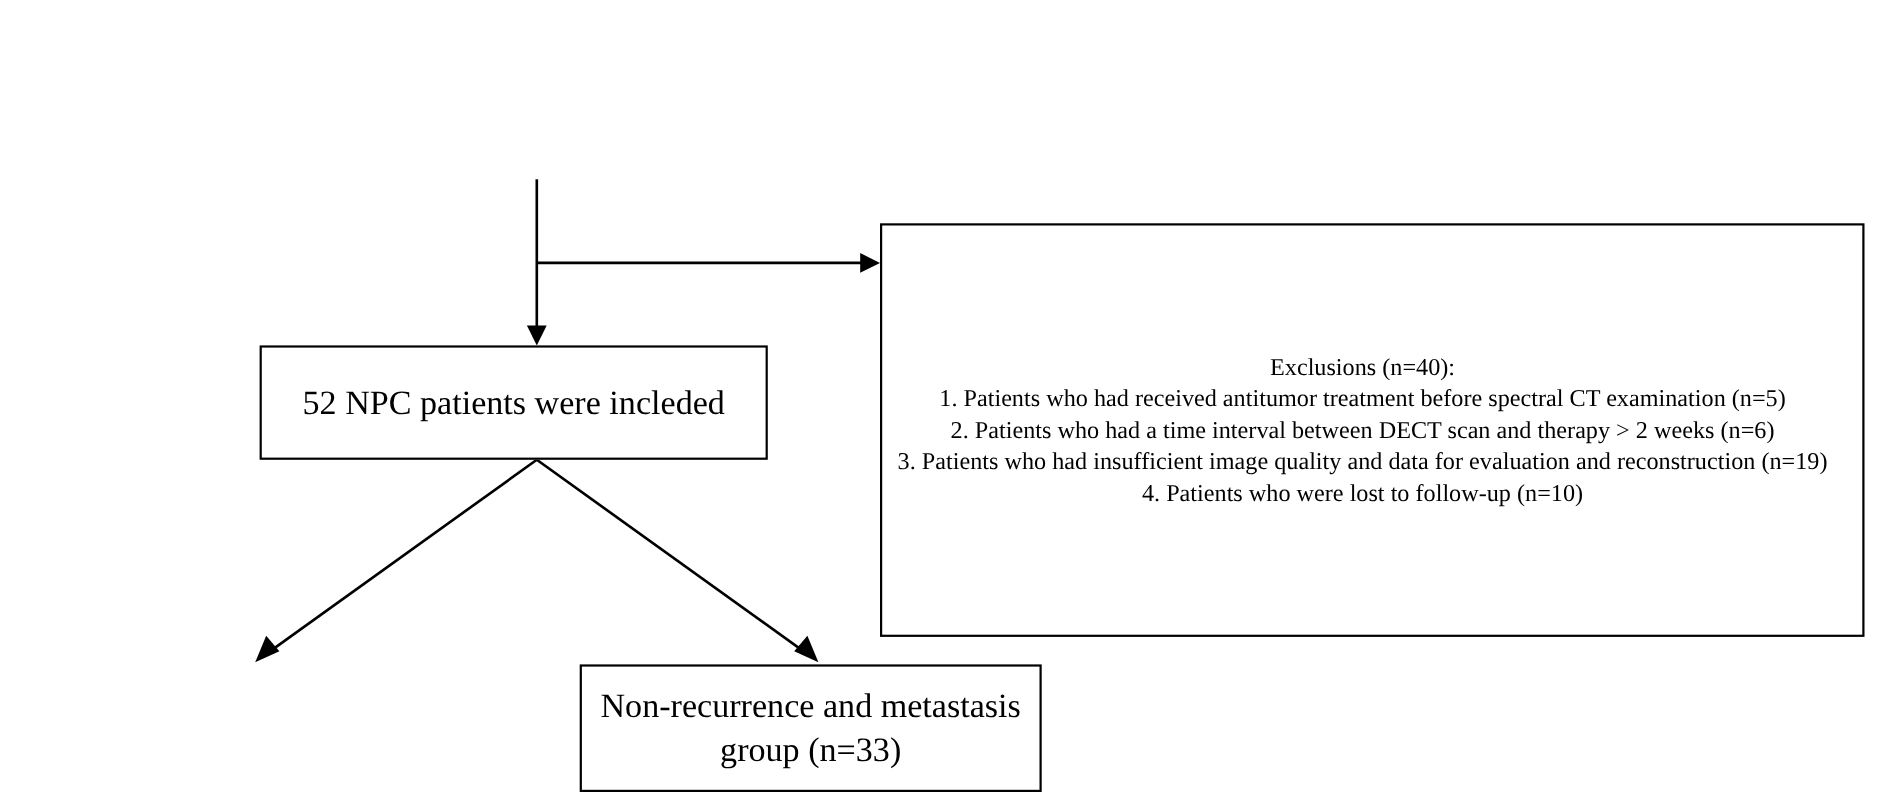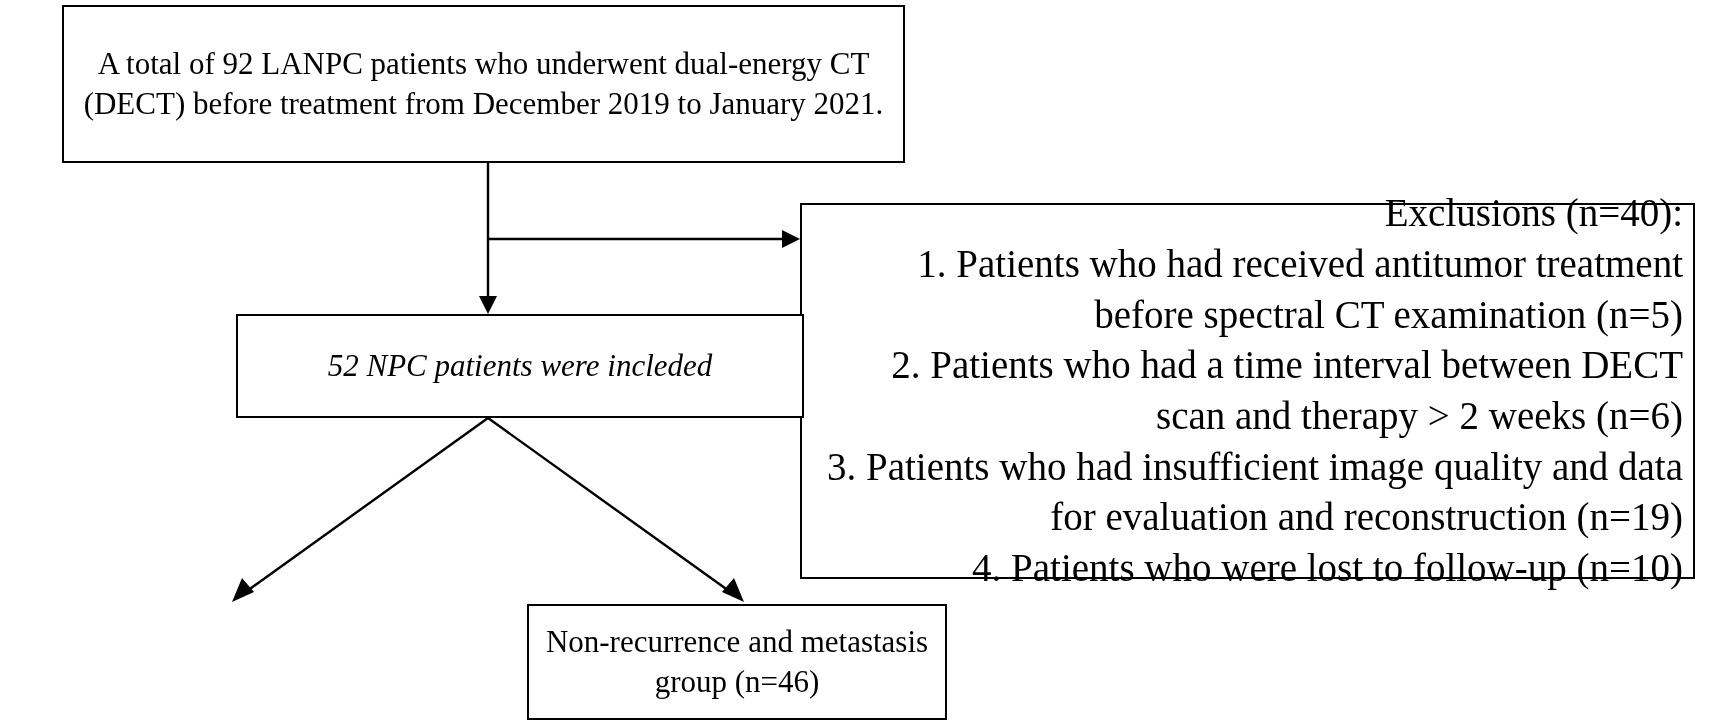--- a/index.html
+++ b/index.html
@@ -39,34 +39,33 @@
     top: 5px;
     width: 843px;
     height: 158px;
     font-size: 31px;
     text-align: center;
     padding: 4px 10px;
   }
   #node-included {
     left: 236px;
     top: 314px;
-    width: 568px;
+    width: 462px;
     height: 104px;
     font-size: 31px;
     text-align: center;
     padding: 4px 10px;
-    font-style: italic;
   }
   #node-exclusions {
     left: 800px;
     top: 203px;
     width: 895px;
     height: 376px;
-    font-size: 39px;
-    text-align: right;
+    font-size: 22px;
+    text-align: center;
     justify-content: flex-start;
     padding: 8px 10px 8px 14px;
     line-height: 1.30;
   }
   #node-recurrence {
     left: 0px;
     top: 604px;
     width: 427px;
     height: 116px;
     font-size: 31px;
@@ -111,34 +110,31 @@
     <line x1="488" y1="239" x2="790" y2="239"></line>
     <polygon points="800,239 782,230 782,248" fill="#000000" stroke="none"></polygon>
 
     <line x1="488" y1="418" x2="240" y2="596"></line>
     <polygon points="232,602 242,578 254,592" fill="#000000" stroke="none"></polygon>
 
     <line x1="488" y1="418" x2="736" y2="596"></line>
     <polygon points="744,602 722,592 734,578" fill="#000000" stroke="none"></polygon>
   </svg>
 
-  <div class="node" id="node-total">
-    <span class="node-text">A total of 92 LANPC patients who underwent dual-energy CT (DECT) before treatment from December 2019 to January 2021.</span>
-  </div>
 
   <div class="node" id="node-exclusions">
     <span class="node-text">Exclusions (n=40):
 1. Patients who had received antitumor treatment before spectral CT examination (n=5)
 2. Patients who had a time interval between DECT scan and therapy &gt; 2 weeks (n=6)
 3. Patients who had insufficient image quality and data for evaluation and reconstruction (n=19)
 4. Patients who were lost to follow-up (n=10)</span>
   </div>
 
   <div class="node" id="node-included">
     <span class="node-text">52 NPC patients were incleded</span>
   </div>
 
 
   <div class="node" id="node-nonrecurrence">
-    <span class="node-text">Non-recurrence and metastasis group (n=46)</span>
+    <span class="node-text">Non-recurrence and metastasis group (n=33)</span>
   </div>
 
 </div>
 
 </body></html>

